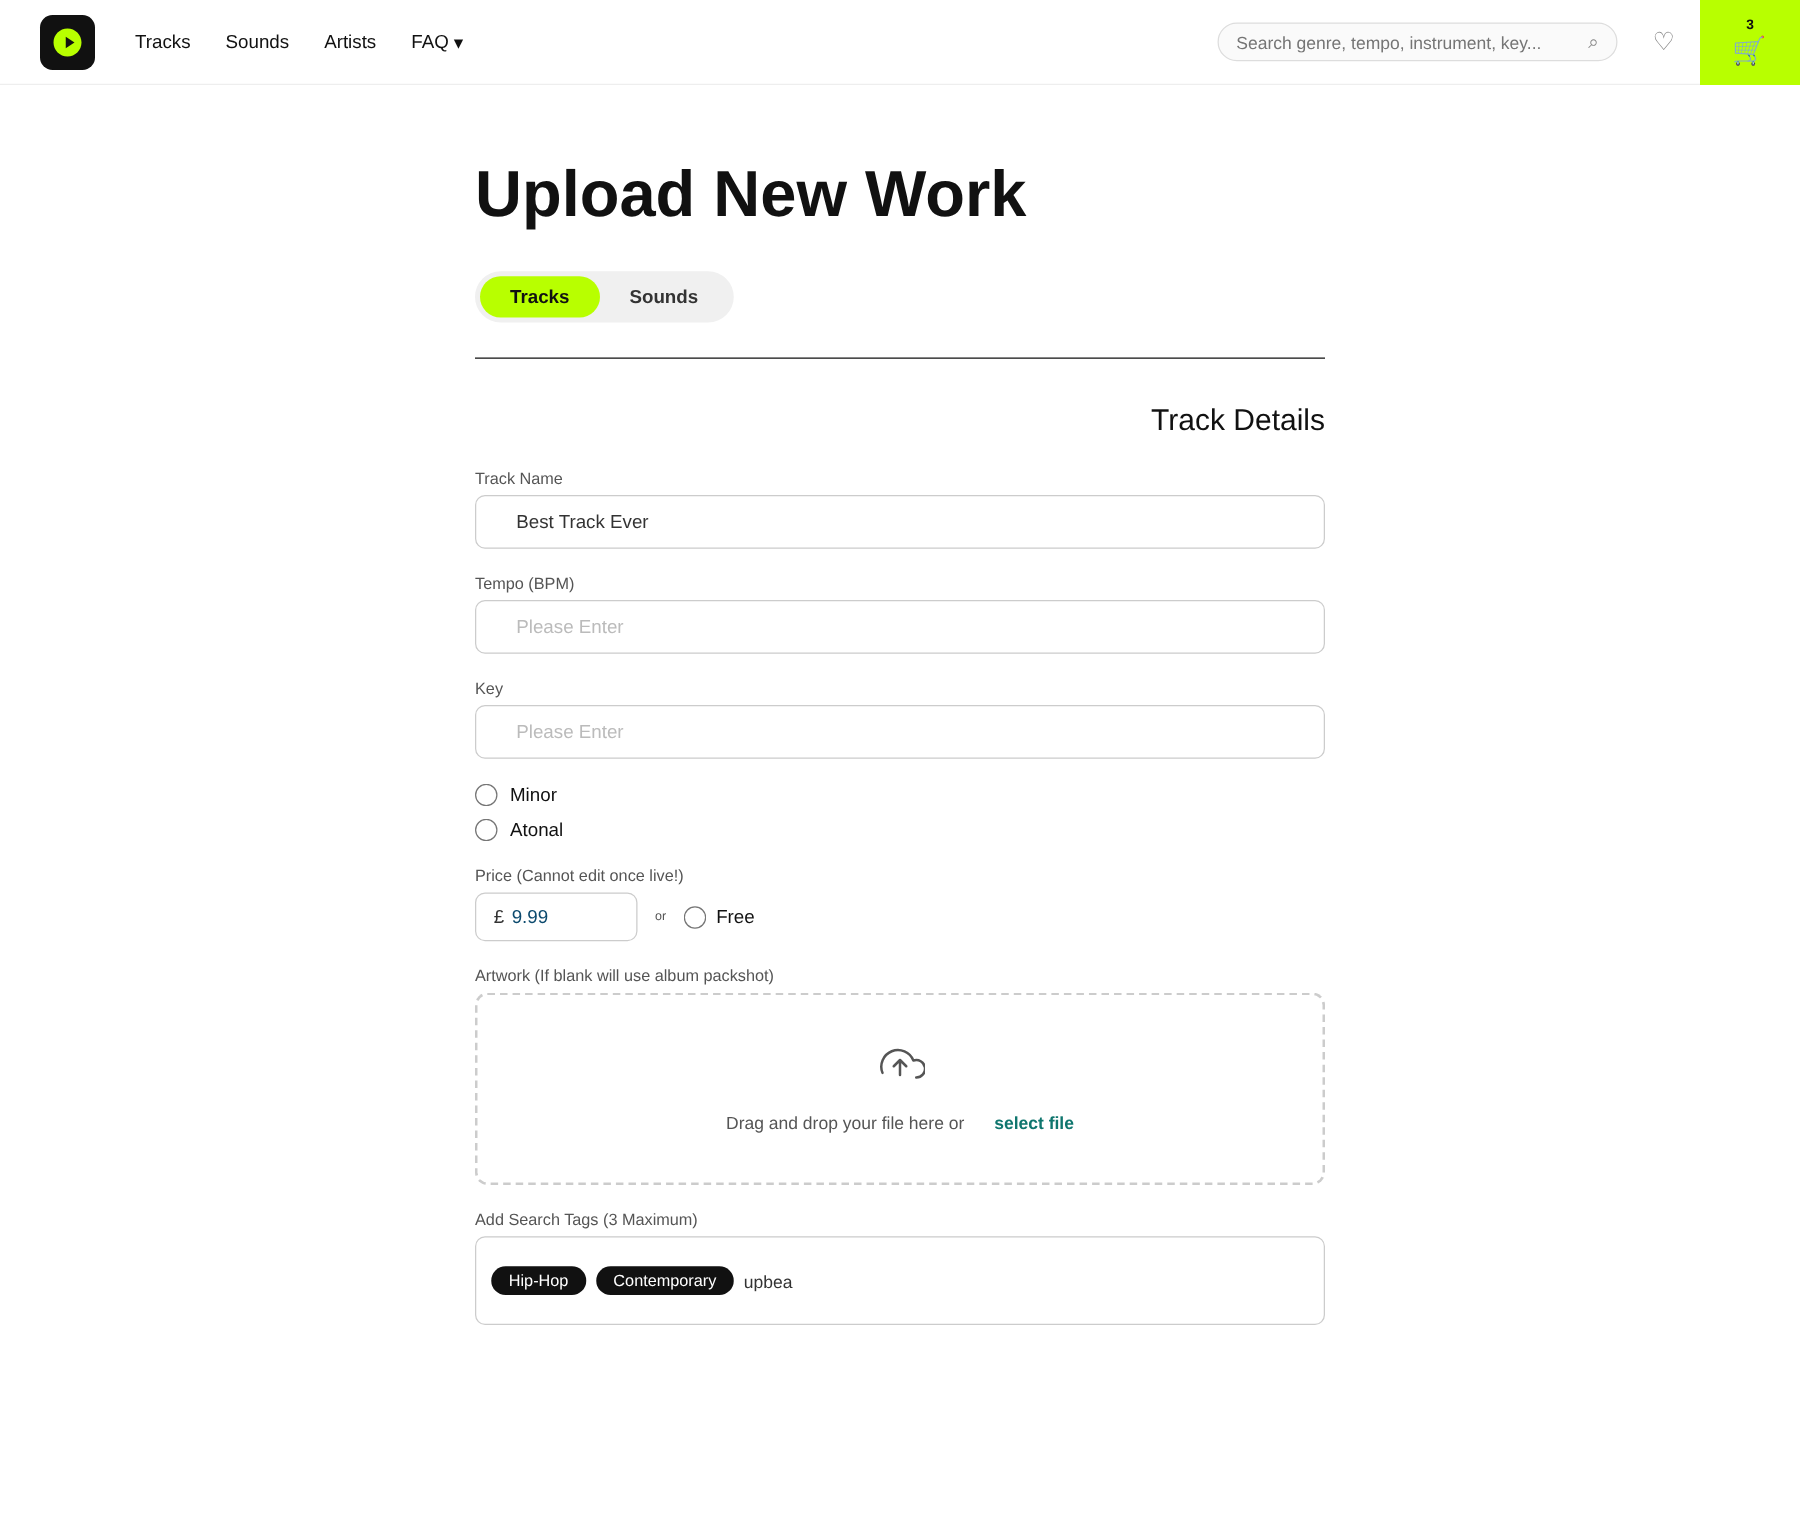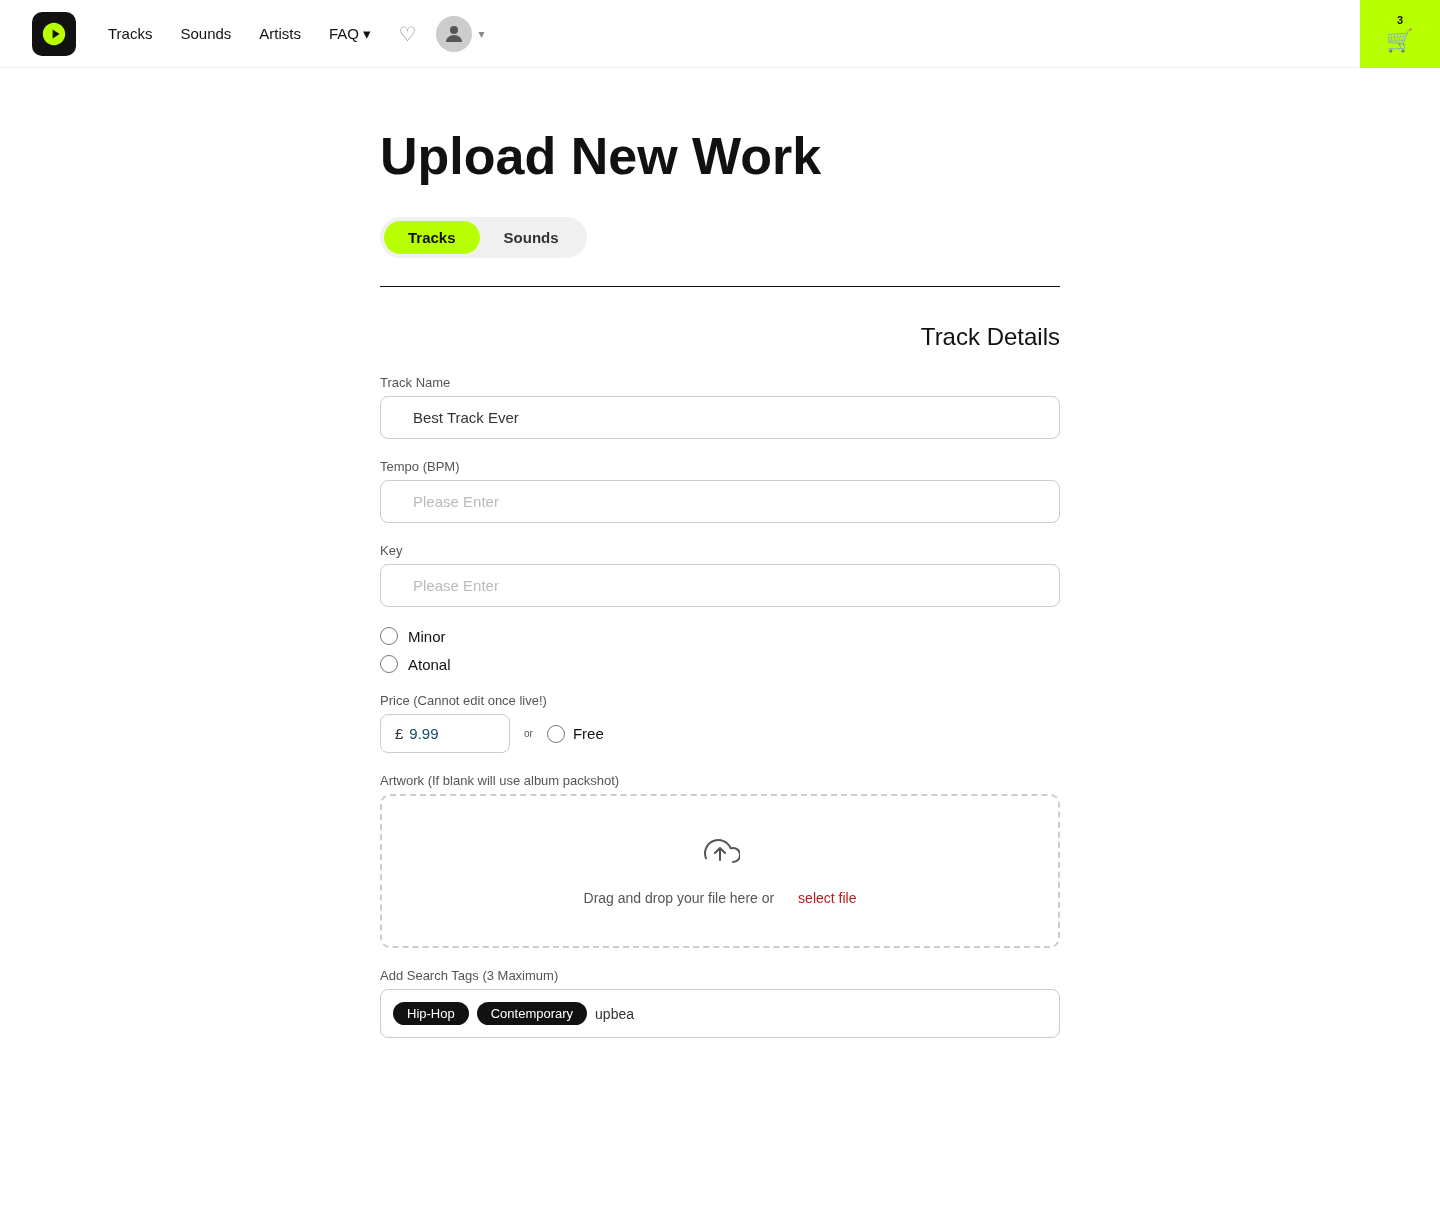--- a/index.html
+++ b/index.html
@@ -159,29 +159,29 @@
     .upload-area {
       border: 2px dashed #ccc;
       border-radius: 10px;
       padding: 40px 20px;
       text-align: center;
       cursor: pointer;
       background: #fff;
     }
     .upload-icon { font-size: 32px; color: #555; margin-bottom: 10px; }
     .upload-text { font-size: 14px; color: #555; }
-    .upload-text a { color: #b91c1c; font-weight: 400; margin-left: 20px; }
+    .upload-text a { color: #0f766e; font-weight: 700; margin-left: 20px; }
     .artwork-hint { font-size: 12px; color: #888; margin-top: 8px; }
 
     
     .tags-input-wrap {
       display: flex; align-items: center; flex-wrap: wrap; gap: 8px;
       border: 1.5px solid #ccc;
       border-radius: 8px;
-      padding: 12px 12px;
+      padding: 23px 12px;
       background: #fff;
       min-height: 48px;
     }
     .tag {
       background: #111; color: #fff;
       border-radius: 20px;
       padding: 4px 14px;
       font-size: 13px; font-weight: 500;
     }
     .tags-input {
@@ -203,20 +203,24 @@
   <div class="nav-links">
     <a>Tracks</a>
     <a>Sounds</a>
     <a>Artists</a>
     <a class="faq-link">
       <span>FAQ</span>
       <span>▾</span>
     </a>
   </div>
 
+  <div class="search-bar">
+    <input type="text" placeholder="Search genre, tempo, instrument, key..." style="">
+    <span class="search-icon-wrap">⌕</span>
+  </div>
 
   <div class="nav-right">
     <span class="heart-icon">♡</span>
     <div style="display:flex;align-items:center;gap:6px;">
       <div class="avatar-wrap">
         <svg viewBox="0 0 24 24" fill="#555">
             <circle cx="12" cy="8" r="4"></circle>
             <path d="M4 20c0-4 3.6-7 8-7s8 3 8 7"></path>
           </svg>
       </div>

